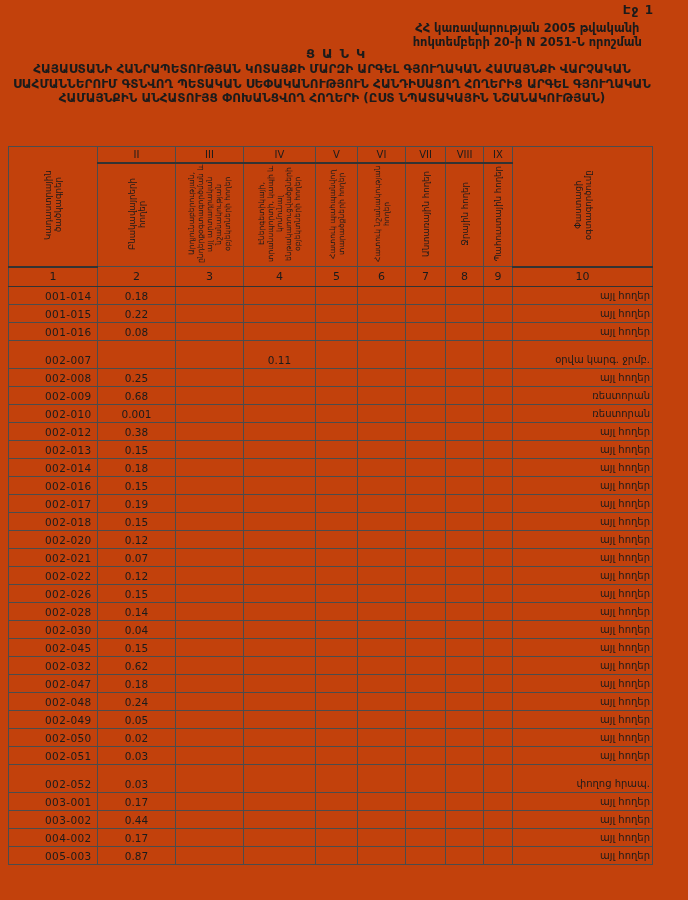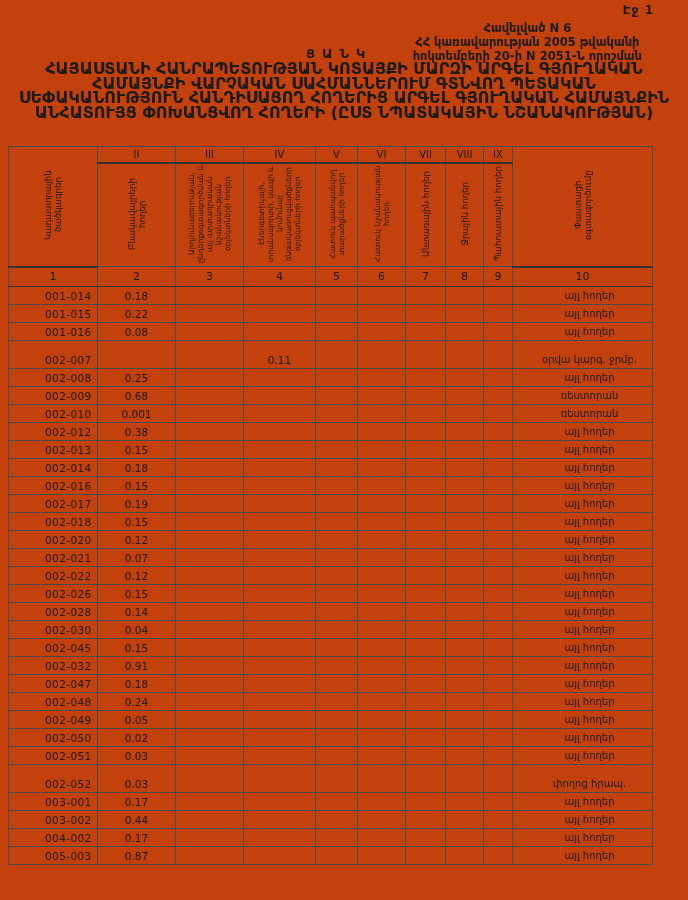--- a/index.html
+++ b/index.html
@@ -20,22 +20,22 @@
   }
   .appendix-block {
     position: absolute; top: 21px; right: 46px;
     text-align: center; font-size: 11.5px; font-weight: bold; line-height: 14px;
   }
   .doc-type {
     position: absolute; top: 46px; left: 306px;
     font-size: 13px; font-weight: bold; letter-spacing: 7px;
   }
   .doc-title {
-    position: absolute; top: 62px; left: 14px; width: 660px;
-    text-align: center; font-size: 16px; font-weight: bold; line-height: 14.5px;
+    position: absolute; top: 62px; left: 2px; width: 660px;
+    text-align: center; font-size: 12px; font-weight: bold; line-height: 14.5px;
   }
 
   
   table {
     border-collapse: collapse;
     table-layout: fixed;
     margin-left: 8px;
     width: 644px;
     font-size: 10px;
   }
@@ -57,32 +57,31 @@
     font-size: 7.6px;
     line-height: 9px;
     letter-spacing: 0;
     white-space: normal;
   }
   .vtext.short { font-size: 8.6px; line-height: 10px; }
 
   tbody td { height: 18px; padding: 1px 2px; }
   tbody td.code   { text-align: left; padding-left: 36px; font-size: 10.5px; letter-spacing: 0.4px; margin-left: 8px; }
   tbody td.val    { text-align: center; font-size: 10.5px; }
-  tbody td.note   { text-align: center; padding-left: 16px; font-size: 10px; position: relative; white-space: nowrap; }
+  tbody td.note   { text-align: right; padding-left: 16px; font-size: 10px; position: relative; white-space: nowrap; }
   tbody tr.gap td { padding-top: 11px; height: 28px; }
 </style>
 </head>
 <body>
 
 <div class="page">
 
   <div class="page-header">
     <div class="page-number">Էջ 1</div>
     <div class="appendix-block">
-      <div>Հավելված N 6</div>
       <div>ՀՀ կառավարության 2005 թվականի</div>
       <div>հոկտեմբերի 20-ի N 2051-Ն որոշման</div>
     </div>
     <div class="doc-type">ՑԱՆԿ</div>
     <div class="doc-title">ՀԱՅԱՍՏԱՆԻ ՀԱՆՐԱՊԵՏՈՒԹՅԱՆ ԿՈՏԱՅՔԻ ՄԱՐԶԻ ԱՐԳԵԼ ԳՅՈՒՂԱԿԱՆ ՀԱՄԱՅՆՔԻ ՎԱՐՉԱԿԱՆ ՍԱՀՄԱՆՆԵՐՈՒՄ ԳՏՆՎՈՂ ՊԵՏԱԿԱՆ ՍԵՓԱԿԱՆՈՒԹՅՈՒՆ ՀԱՆԴԻՍԱՑՈՂ ՀՈՂԵՐԻՑ ԱՐԳԵԼ ԳՅՈՒՂԱԿԱՆ ՀԱՄԱՅՆՔԻՆ ԱՆՀԱՏՈՒՅՑ ՓՈԽԱՆՑՎՈՂ ՀՈՂԵՐԻ (ԸՍՏ ՆՊԱՏԱԿԱՅԻՆ ՆՇԱՆԱԿՈՒԹՅԱՆ)</div>
   </div>
 
   <table>
     <colgroup>
       <col style="width:89px">
@@ -380,21 +379,21 @@
           <td class="val"></td>
           <td class="val"></td>
           <td class="val"></td>
           <td class="val"></td>
           <td class="val"></td>
           <td class="val"></td>
           <td class="note">այլ հողեր</td>
         </tr>
         <tr>
           <td class="code">002-032</td>
-          <td class="val">0.91</td>
+          <td class="val">0.62</td>
           <td class="val"></td>
           <td class="val"></td>
           <td class="val"></td>
           <td class="val"></td>
           <td class="val"></td>
           <td class="val"></td>
           <td class="val"></td>
           <td class="note">այլ հողեր</td>
         </tr>
         <tr>

